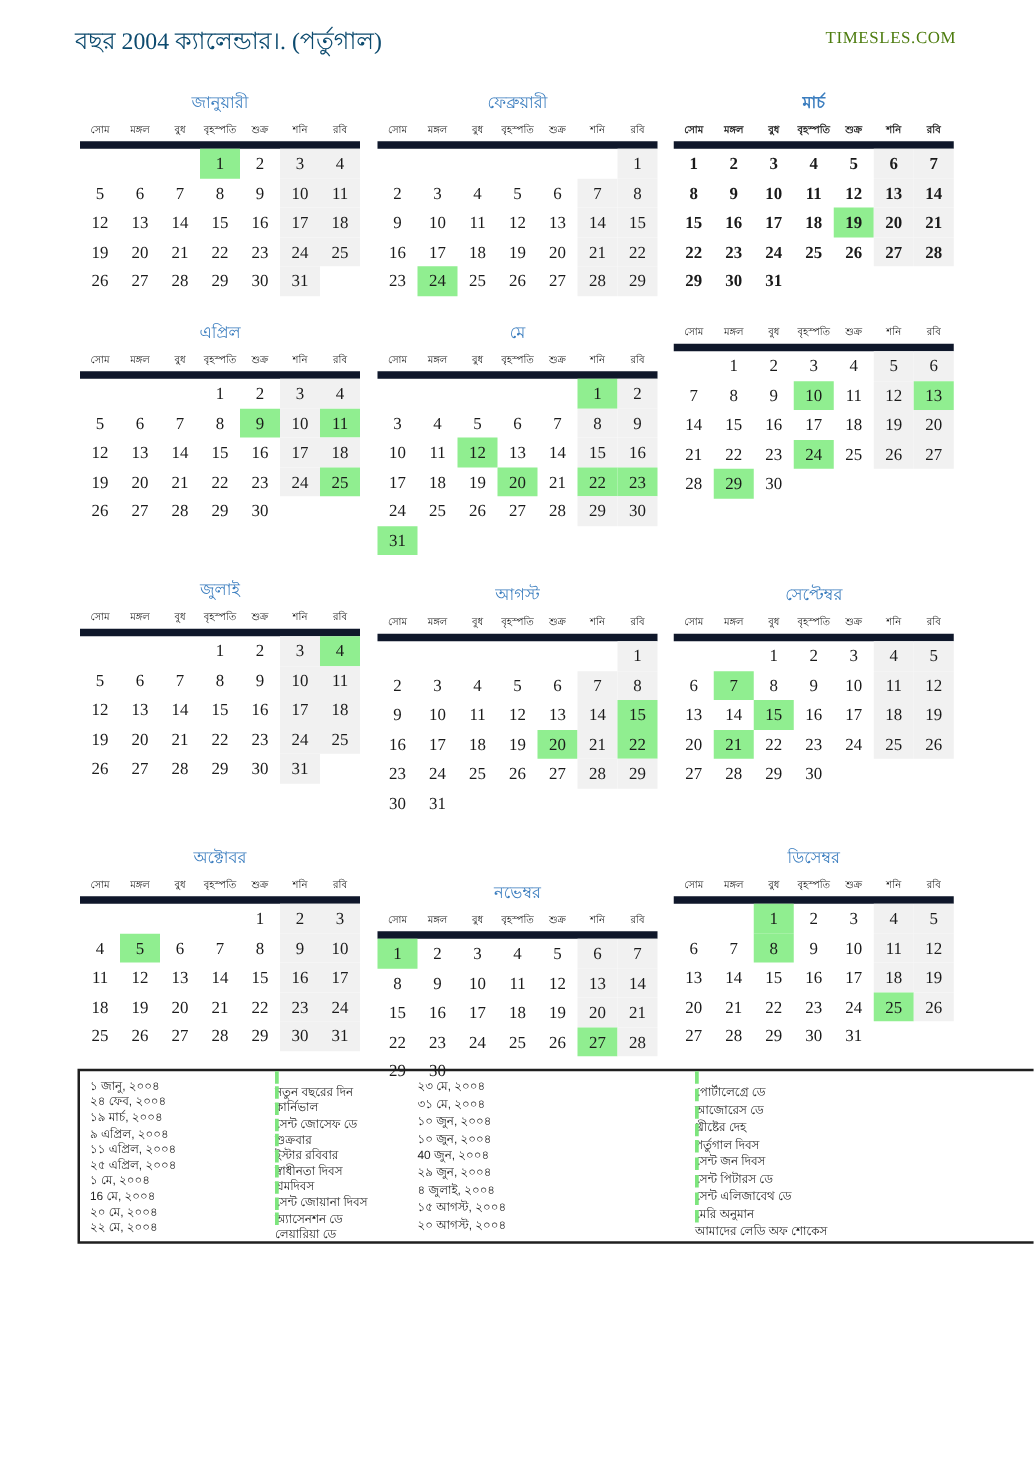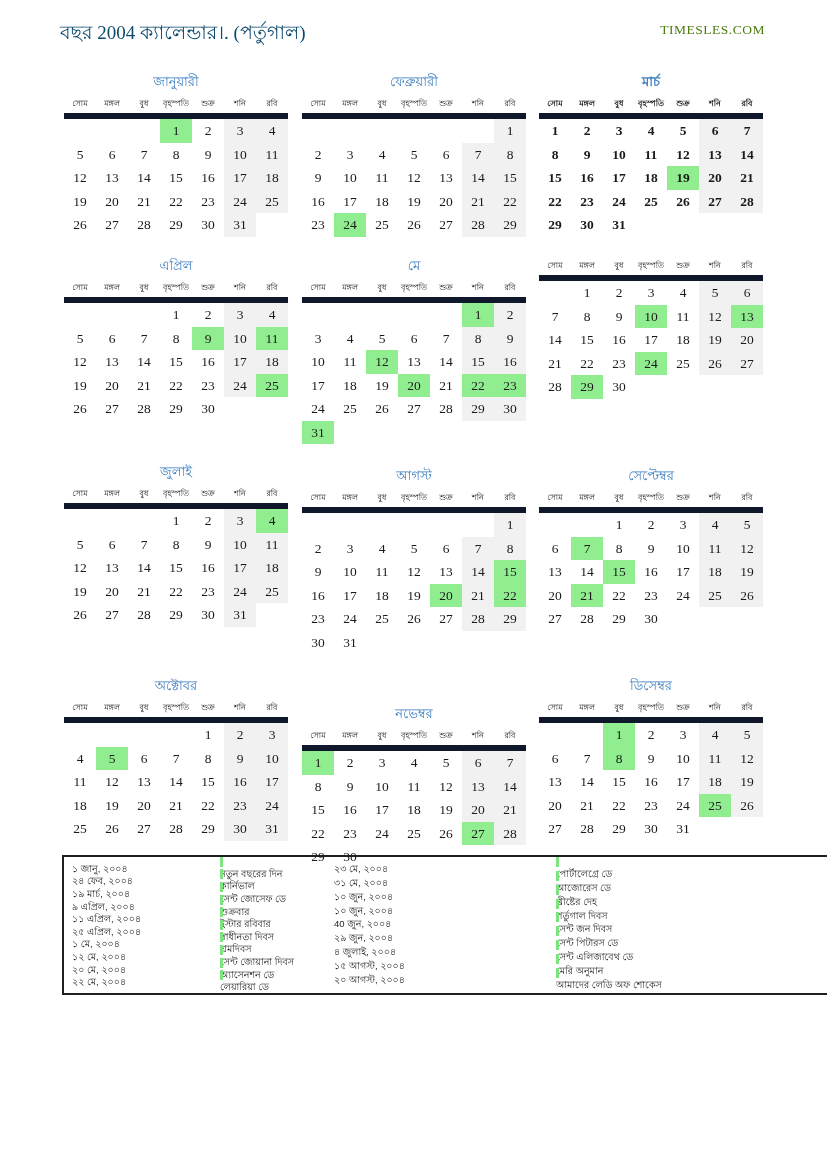--- a/index.html
+++ b/index.html
@@ -686,21 +686,21 @@
           </div>
         </div>
         <div class="lrow">
           <div class="ldate">১ মে, ২০০৪</div>
           <div class="lname">
             <span class="bullet"></span>
             <span>শ্রমদিবস</span>
           </div>
         </div>
         <div class="lrow">
-          <div class="ldate">১২ মে, ২০০৪</div>
+          <div class="ldate">16 মে, ২০০৪</div>
           <div class="lname">
             <span class="bullet"></span>
             <span>সেন্ট জোয়ানা দিবস</span>
           </div>
         </div>
         <div class="lrow">
           <div class="ldate">২০ মে, ২০০৪</div>
           <div class="lname">
             <span class="bullet"></span>
             <span>অ্যাসেনশন ডে</span>

